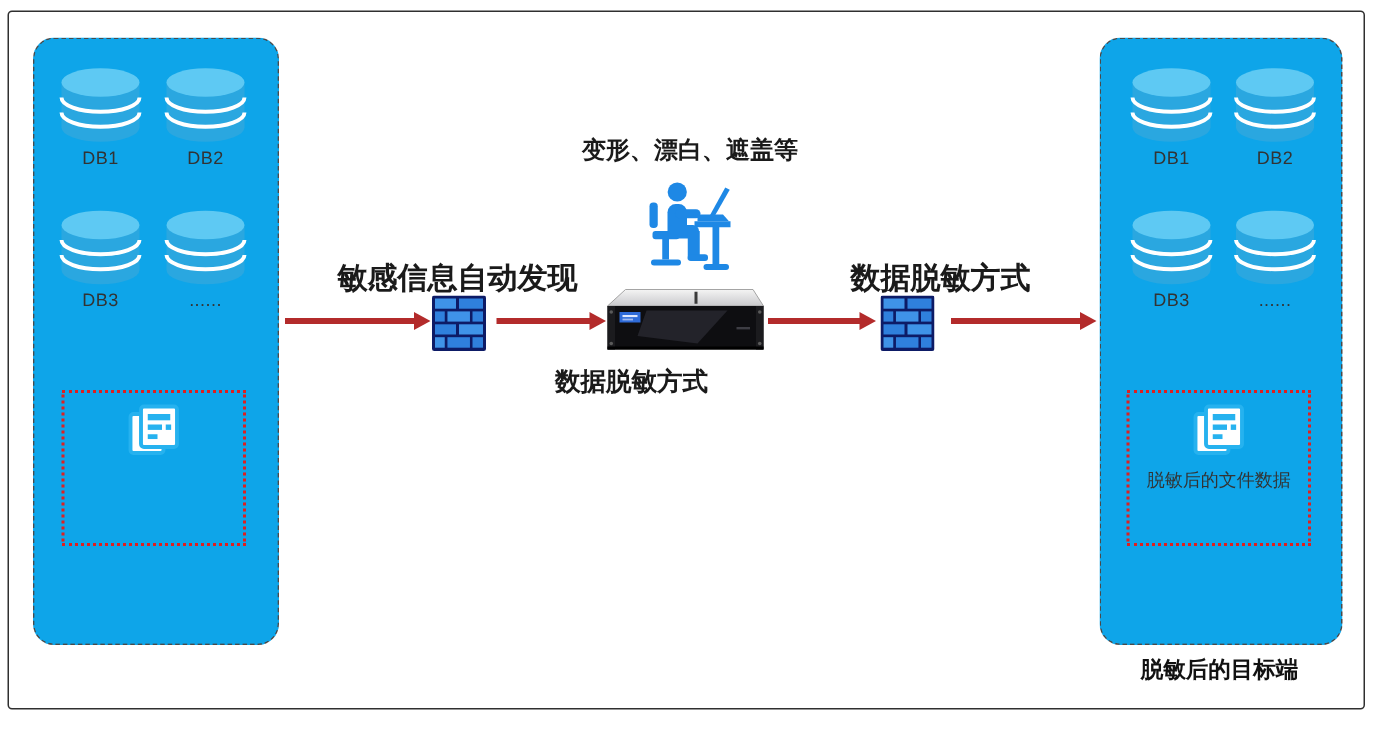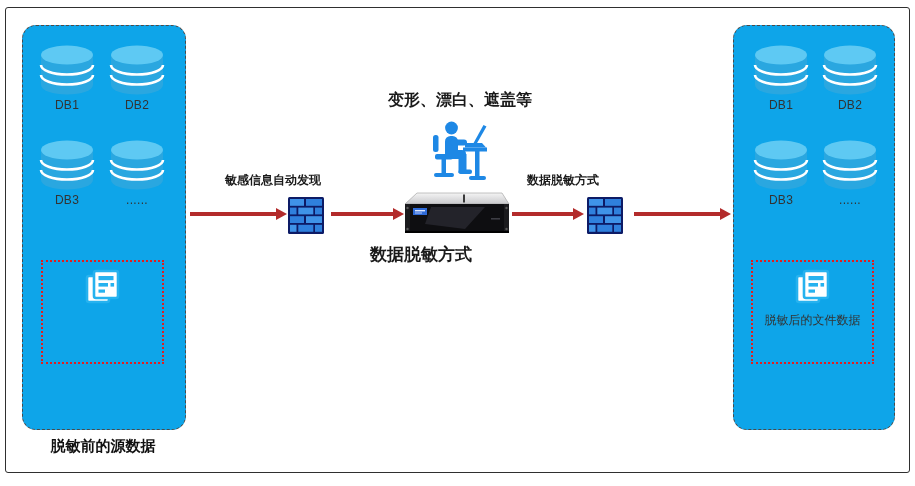--- a/index.html
+++ b/index.html
@@ -18,21 +18,21 @@
   .files-box{position:absolute;width:123px;height:104px;border:2px dotted #e01f1f;
              text-align:center;box-sizing:border-box;}
   .files-box svg{display:block;margin:7px auto 0 auto;}
   .files-text{margin-top:6px;font-size:12px;line-height:1.65;color:#333;}
   .caption{position:absolute;top:437px;text-align:center;font-weight:700;font-size:15px;color:#111;}
   .caption.left{left:22px;width:162px;}
   .caption.right{left:733px;width:160px;}
   
   .methods-title{position:absolute;left:350px;top:90px;width:220px;text-align:center;
                  font-weight:700;font-size:16px;}
-  .flow-label{position:absolute;top:172px;width:160px;text-align:left;font-weight:700;font-size:12px;}
+  .flow-label{position:absolute;top:172px;width:160px;text-align:right;font-weight:700;font-size:20px;}
   .flow-label.l1{left:225px;}
   .flow-label.l2{left:527px;}
   .engine-caption{position:absolute;left:370px;top:243px;width:180px;text-align:left;
                   font-weight:700;font-size:17px;}
   .person{position:absolute;left:430px;top:121px;}
   .server{position:absolute;left:403px;top:191px;}
   .firewall{position:absolute;top:197px;}
   .firewall.f1{left:288px;}
   .firewall.f2{left:587px;}
   .arrow{position:absolute;top:208px;height:12px;}
@@ -107,21 +107,20 @@
           <use href="#db-cyl"></use>
         </svg>
       <div class="db-label">......</div>
     </div>
     <div class="files-box" style="left:18px;top:234px">
       <svg width="38" height="36" viewBox="0 0 38 36">
           <use href="#doc-pages"></use>
         </svg>
     </div>
   </div>
-  <div class="caption left">脱敏前的源数据</div>
 
   <div class="panel right">
     <div class="db-item" style="left:17px;top:18px">
       <svg width="56" height="51" viewBox="0 0 56 51">
           <use href="#db-cyl"></use>
         </svg>
       <div class="db-label">DB1</div>
     </div>
     <div class="db-item" style="left:86px;top:18px">
       <svg width="56" height="51" viewBox="0 0 56 51">
@@ -143,20 +142,21 @@
     </div>
     <div class="files-box" style="left:17px;top:234px">
       <svg width="38" height="36" viewBox="0 0 38 36">
           <use href="#doc-pages"></use>
         </svg>
       <div class="files-text">
         <div>脱敏后的文件数据</div>
       </div>
     </div>
   </div>
+  <div class="caption right">脱敏后的目标端</div>
 
   <div class="methods-title">变形、漂白、遮盖等</div>
 
   <svg class="person" width="58" height="64" viewBox="0 0 58 64">
     <g fill="#1e88e5">
 
       <rect x="3" y="14" width="5.5" height="17" rx="2.5"></rect>
       <rect x="5" y="33" width="18" height="5.5" rx="2"></rect>
       <rect x="11.5" y="38" width="4.5" height="14"></rect>
       <rect x="4" y="52" width="20" height="4" rx="2"></rect>

